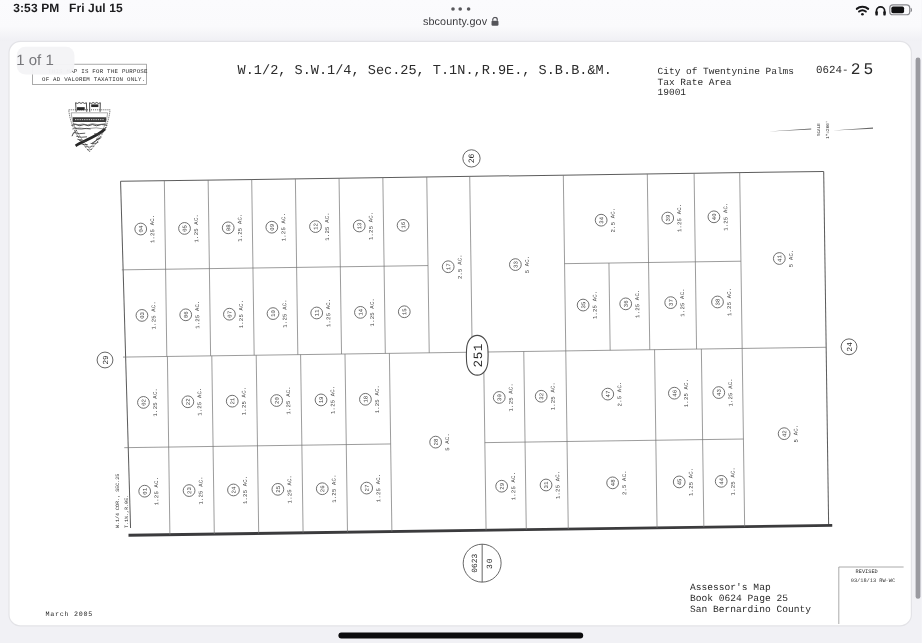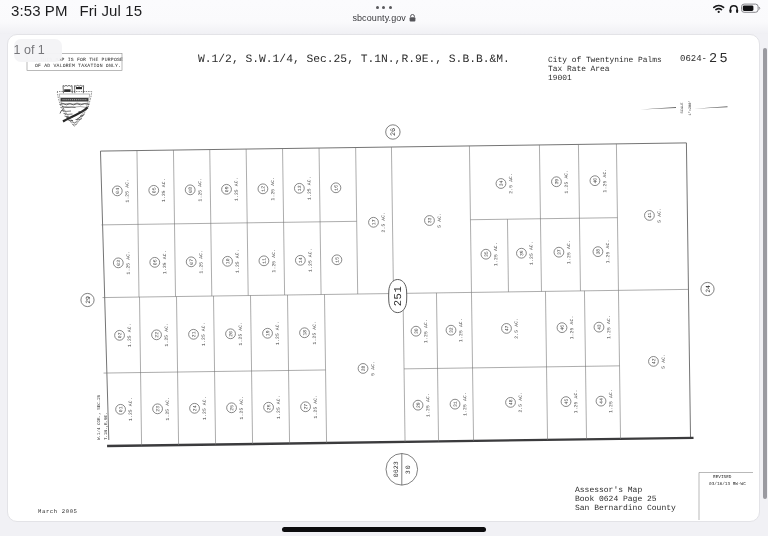--- a/index.html
+++ b/index.html
@@ -1,19 +1,19 @@
 <!DOCTYPE html>
 <html><head><meta charset="utf-8">
 <style>
 *{-webkit-font-smoothing:antialiased;}
 html,body{margin:0;padding:0;width:768px;height:536px;overflow:hidden;background:#f1f1f5;font-family:"Liberation Sans",sans-serif;}
 #stage{position:absolute;inset:0;width:768px;height:536px;}
 .abs{position:absolute;}
 #statusbar{left:0;top:0;width:768px;height:34px;background:linear-gradient(180deg,#fbfbfd 0%,#fafafc 65%,#f0f0f4 100%);}
-#stime{left:11px;top:2px;font-size:15px;font-weight:400;color:#1c1c1e;letter-spacing:.1px;}
+#stime{left:11px;top:2px;font-size:10px;font-weight:700;color:#1c1c1e;letter-spacing:.1px;}
 #sdots span{display:block;width:3.2px;height:3.2px;border-radius:50%;background:#58585c;margin-right:3.1px;}
 #sdots{left:376px;top:5.5px;display:flex;}
 #surl{left:0;top:13px;width:768px;text-align:center;font-size:9px;color:#3a3a3e;letter-spacing:.1px;}
 #page{left:7px;top:33.5px;width:752.5px;height:488px;background:#fff;border:1px solid #e3e3e7;border-radius:10px;box-sizing:border-box;}
 #mapsvg{left:0;top:0;}
 #mapsvg text{text-rendering:geometricPrecision;}
 .ln{stroke:#767676;stroke-width:.6;}
 .lb{stroke:#5c5c5c;stroke-width:.85;}
 .lt{stroke:#3b3b3d;stroke-width:2.4;}
 .pc{fill:none;stroke:#555;stroke-width:.7;}

